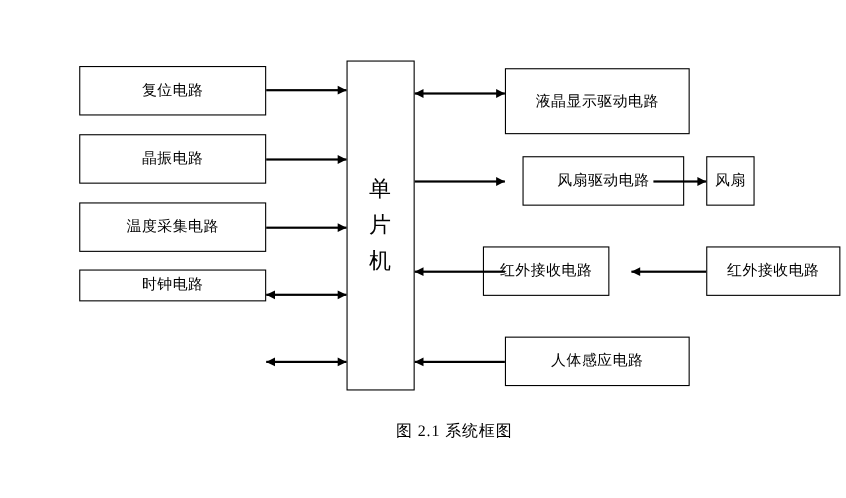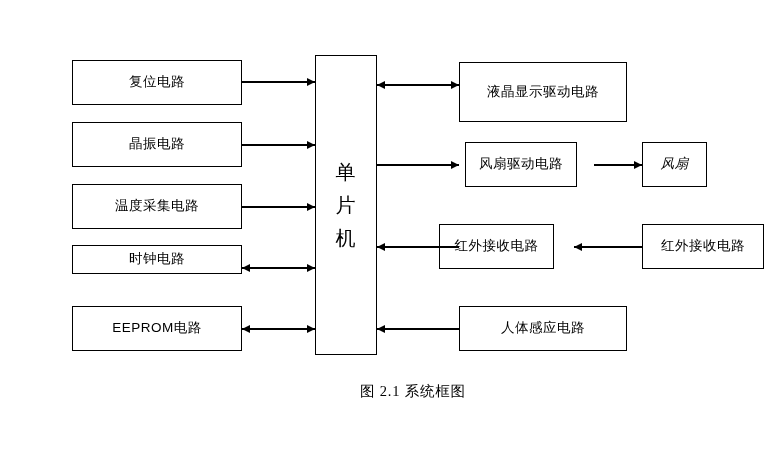--- a/index.html
+++ b/index.html
@@ -84,44 +84,41 @@
   </div>
   <div class="box" style="left:43px; top:122px; width:170px; height:45px;">
     <span>晶振电路</span>
   </div>
   <div class="box" style="left:43px; top:184px; width:170px; height:45px;">
     <span>温度采集电路</span>
   </div>
   <div class="box" style="left:43px; top:245px; width:170px; height:29px;">
     <span>时钟电路</span>
   </div>
-  <div class="box" style="left:43px; top:306px; width:170px; height:45px;">
-    <span>EEPROM电路</span>
-  </div>
 
   <div class="mcu" style="left:286px; top:55px; width:62px; height:300px;">
     <span>单</span>
     <span>片</span>
     <span>机</span>
   </div>
 
   <div class="box" style="left:430px; top:62px; width:168px; height:60px;">
     <span>液晶显示驱动电路</span>
   </div>
-  <div class="box" style="left:436px; top:142px; width:112px; height:45px;">
+  <div class="box" style="left:446px; top:142px; width:147px; height:45px;">
     <span>风扇驱动电路</span>
   </div>
   <div class="box" style="left:410px; top:224px; width:115px; height:45px;">
     <span>红外接收电路</span>
   </div>
   <div class="box" style="left:430px; top:306px; width:168px; height:45px;">
     <span>人体感应电路</span>
   </div>
 
-  <div class="box" style="left:613px; top:142px; width:65px; height:45px;font-style:italic;">
+  <div class="box" style="left:613px; top:142px; width:44px; height:45px;">
     <span>风扇</span>
   </div>
   <div class="box" style="left:613px; top:224px; width:122px; height:45px;">
     <span>红外接收电路</span>
   </div>
 
   <div class="line" style="left:213px; top:81px; width:73px;"></div>
   <div class="arrow arrow-right" style="left:278px; top:77.5px;"></div>
 
   <div class="line" style="left:213px; top:144px; width:73px;"></div>

